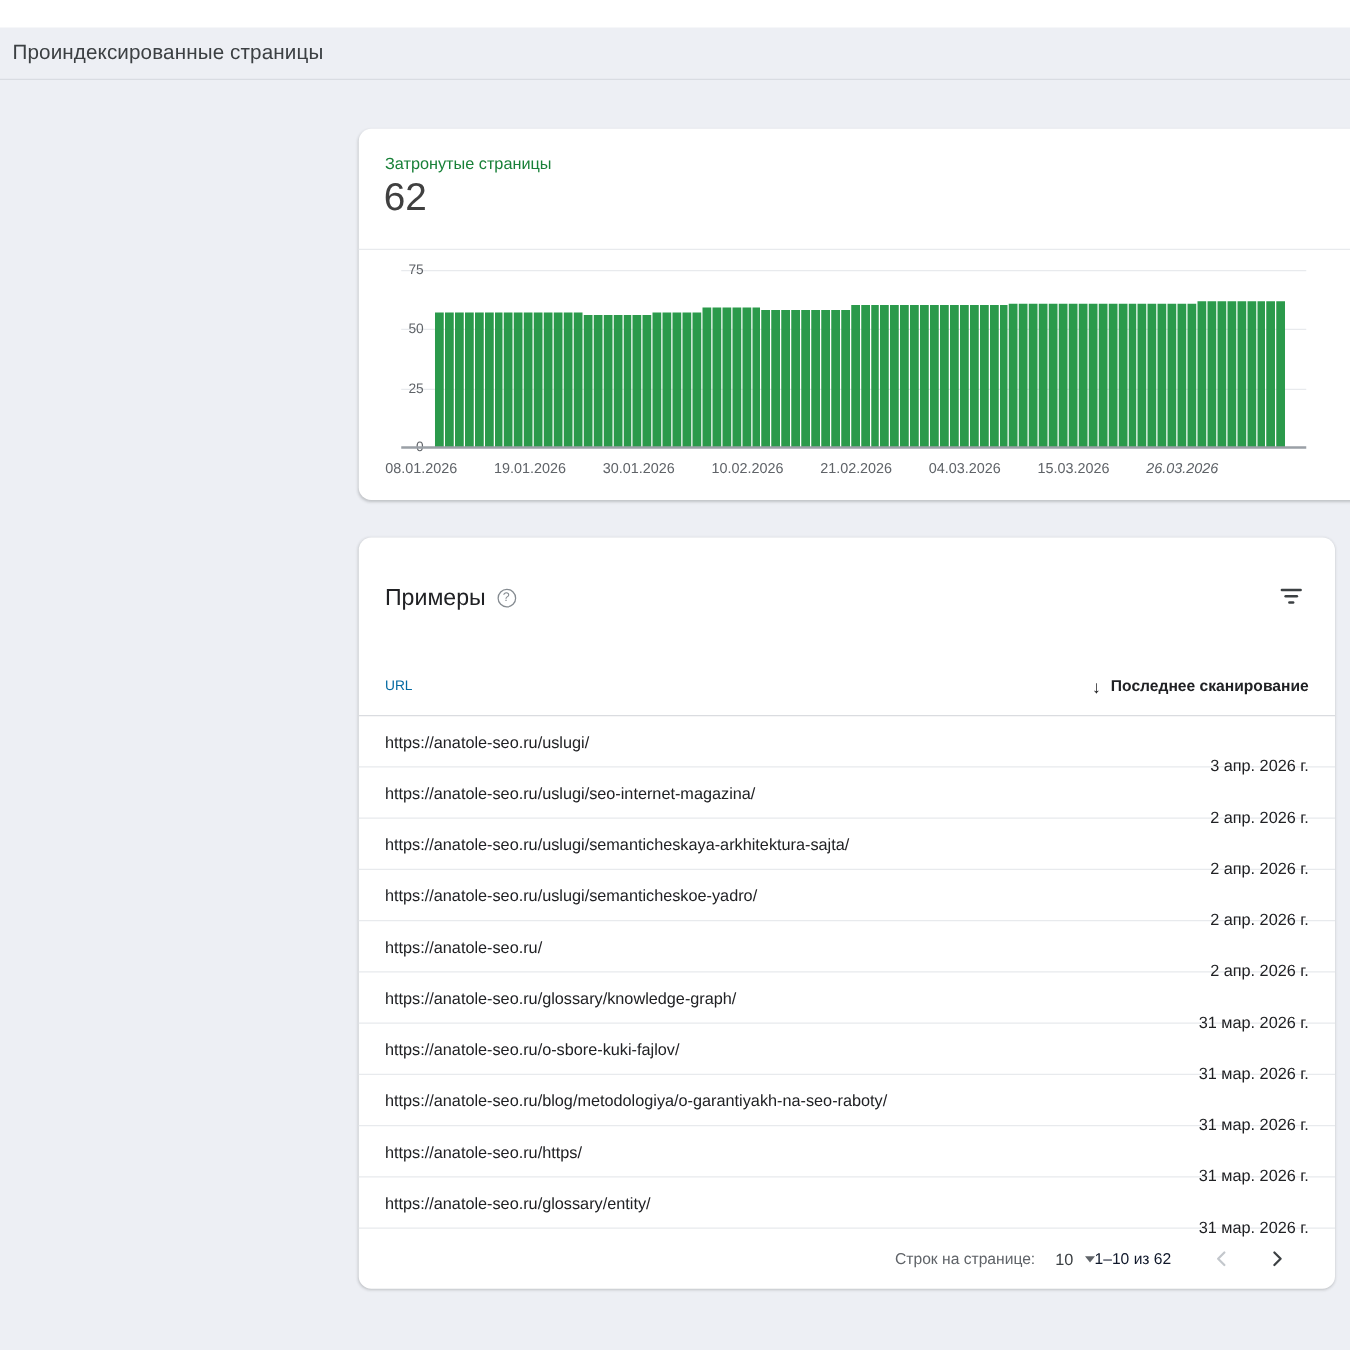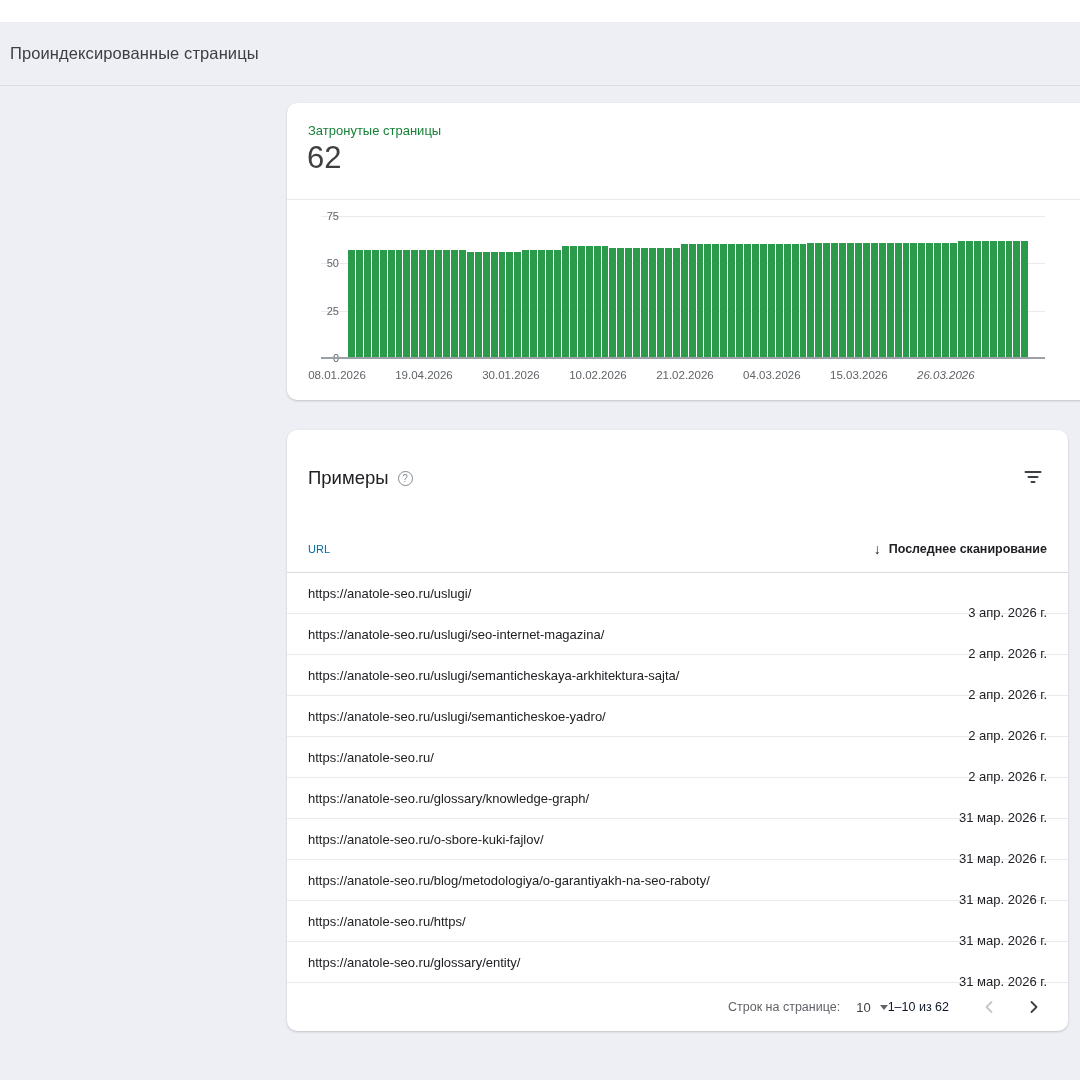--- a/index.html
+++ b/index.html
@@ -8,21 +8,21 @@
     position:relative;
     background:#ffffff;
     font-family:"Liberation Sans","DejaVu Sans",sans-serif;
     color:#202124;
     overflow:hidden;
   }
   .gray-area { position:absolute; left:0; top:22px; width:1080px; height:1058px; background:#edeff4; }
 
   
   .page-titlebar {
-    position:absolute; left:0; top:22px; width:1080px; height:64px;
+    position:absolute; left:0; top:22px; width:1080px; height:42px;
     border-bottom:1px solid #d9dce2; display:flex; align-items:center; padding-left:10px;
   }
   .page-title { font-size:16.5px; color:#3c4043; letter-spacing:.1px; }
 
   
   .card {
     position:absolute; background:#fff; border-radius:10px;
     box-shadow:0 1px 2px rgba(60,64,67,.18), 0 1px 3px rgba(60,64,67,.08);
   }
   .chart-card { left:287px; top:103px; width:931px; height:297px; }
@@ -68,21 +68,21 @@
   .sort-arrow { font-weight:normal; font-size:14px; margin-right:8px; color:#202124; }
 
   .tbody { position:absolute; top:143px; left:0; right:0; }
   .trow { display:flex; align-items:center; height:41px; border-bottom:1px solid #e8eaed; padding:0 21px; cursor:pointer; }
   .td-url { flex:1; font-size:13px; color:#202124; }
   .td-date { font-size:13px; color:#202124; white-space:nowrap;margin-top:38px; }
 
   
   .tfoot {
     position:absolute; left:0; right:0; top:553px; height:48px;
-    display:flex; align-items:center; justify-content:flex-end; padding-right:27px;
+    display:flex; align-items:center; justify-content:flex-end; padding-right:39px;
     font-size:12.5px; color:#5f6368;
   }
   .rpp-value { margin-left:16px; color:#3c4043; font-size:13px; }
   .rpp-caret {
     margin-left:9px; width:0; height:0; cursor:pointer;
     border-left:4.5px solid transparent; border-right:4.5px solid transparent; border-top:5px solid #5f6368;
   }
   .range-label { color:#0f172a; font-size:12.5px; }
   .pg-btn { margin-left:34px; width:12px; height:14px; cursor:pointer; display:inline-flex; align-items:center; }
   .pg-btn svg { display:block; }
@@ -185,21 +185,21 @@
         <div class="bar" style="height: 82.6667%; background: rgb(43, 154, 75);"></div>
         <div class="bar" style="height: 82.6667%; background: rgb(43, 154, 75);"></div>
         <div class="bar" style="height: 82.6667%; background: rgb(43, 154, 75);"></div>
         <div class="bar" style="height: 82.6667%; background: rgb(43, 154, 75);"></div>
         <div class="bar" style="height: 82.6667%; background: rgb(43, 154, 75);"></div>
         <div class="bar" style="height: 82.6667%; background: rgb(43, 154, 75);"></div>
         <div class="bar" style="height: 82.6667%; background: rgb(43, 154, 75);"></div>
       </div>
     <div class="xlabels">
         <span class="xlabel" style="left: calc(0% - 11px);">08.01.2026</span>
-        <span class="xlabel" style="left: calc(12.7907% - 11px);">19.04.2026</span>
+        <span class="xlabel" style="left: calc(12.7907% - 11px);">19.01.2026</span>
         <span class="xlabel" style="left: calc(25.5814% - 11px);">30.01.2026</span>
         <span class="xlabel" style="left: calc(38.3721% - 11px);">10.02.2026</span>
         <span class="xlabel" style="left: calc(51.1628% - 11px);">21.02.2026</span>
         <span class="xlabel" style="left: calc(63.9535% - 11px);">04.03.2026</span>
         <span class="xlabel" style="left: calc(76.7442% - 11px);">15.03.2026</span>
         <span class="xlabel" style="left: calc(89.5349% - 11px); font-style: italic;">26.03.2026</span>
       </div>
   <div class="gridline" style="top: calc(0% + 0px);"></div>
       <div class="ytick" style="top: 0%;">75</div>
       <div class="gridline" style="top: calc(33.3333% + 0px);"></div>

